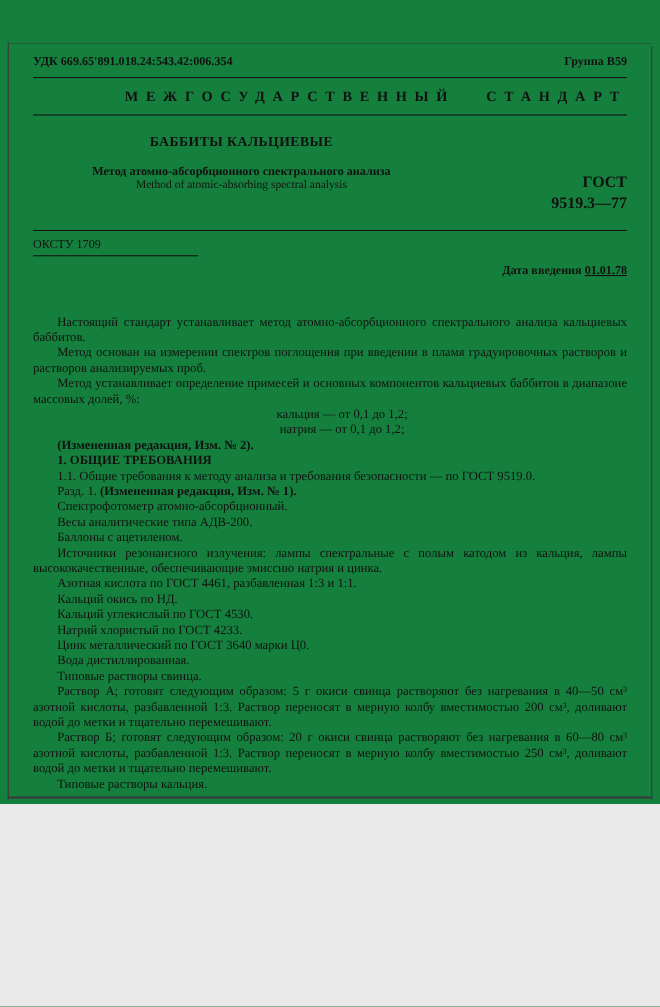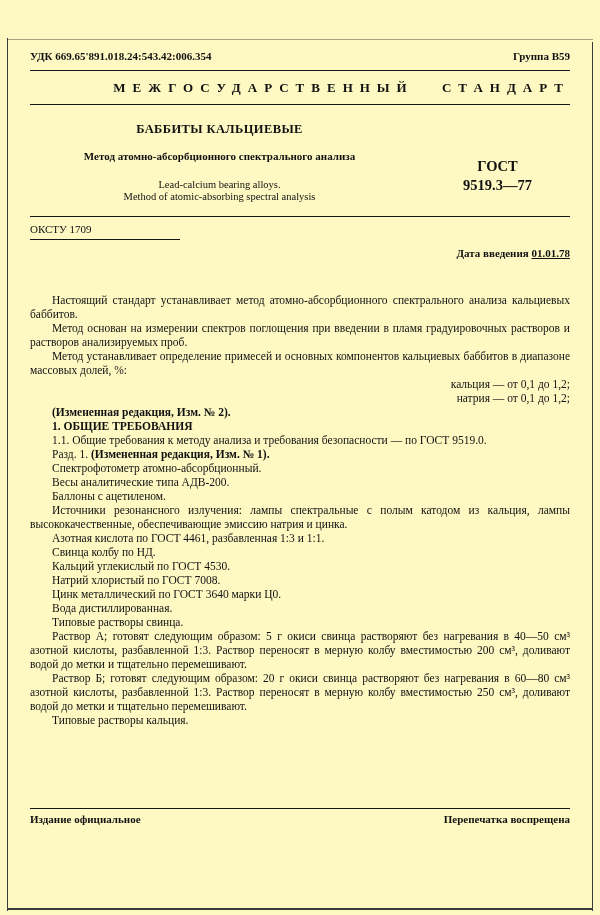--- a/index.html
+++ b/index.html
@@ -1,20 +1,20 @@
 <!DOCTYPE html>
 <html><head>
 <meta charset="utf-8">
 <style>
   * { margin:0; padding:0; box-sizing:border-box; }
   html,body { background:#e9e9e9; }
   .page {
     position:relative;
-    width:600px; height:915px;
-    background:#fef9c3;
+    width:600px; height:731px;
+    background:#15803d;
     font-family:"Liberation Serif", serif;
     color:#111;
     overflow:hidden;
     margin:0 auto;
   }
   
   .scan-edge { position:absolute; background:#3a3a3a; }
   .edge-left   { left:7px;  top:38px; bottom:4px; width:1px; }
   .edge-right  { right:7px; top:42px; bottom:4px; width:1px; }
   .edge-bottom { left:7px;  right:7px; bottom:5px; height:2px; }
@@ -37,38 +37,38 @@
   }
   .rule-2 { margin-top:8px; }
 
   .title-area { display:flex;gap:16px; }
   .title-left { flex:1; text-align:center; }
   .title-main { font-weight:bold; font-size:12.5px; margin-top:17px; letter-spacing:.4px; }
   .title-sub  { font-weight:bold; font-size:11px;  margin-top:13px; }
   .title-en1  { font-size:10.5px; margin-top:17px; }
   .title-en2  { font-size:10.5px; margin-top:1px; }
   .gost-box {
-    width:145px; text-align:center;
+    width:145px; text-align:right;
     font-weight:bold; font-size:14.5px; line-height:19px;
     margin-top:52px;
   }
   .rule-3 { margin-top:14px; }
 
   .okstu { margin-top:6px; font-size:11px; }
   .short-rule { width:150px; height:1px; background:#151515; margin-top:4px; }
   .date-row { margin-top:7px; text-align:right; font-size:11px; font-weight:bold; }
   .date-value { text-decoration:underline; }
 
   .body {
     margin-top:34px;
     font-size:11.5px; line-height:14px;
     text-align:justify;
   }
   .body p { margin:0; text-indent:22px; }
-  .body p.range { text-align:right; }
+  .body p.range { text-align:center; }
   .bold { font-weight:bold; }
   .heading {
     font-weight:bold; font-size:11.5px;
     margin-top:16px; margin-bottom:14px; text-indent:0;
   }
 
   .footer { position:absolute; left:30px; right:30px; top:808px; }
   .footer-rule { height:1px; background:#151515; }
   .footer-row {
     display:flex; justify-content:space-between;
@@ -95,21 +95,20 @@
     <div class="rule rule-1"></div>
 
     <div class="standard-line">МЕЖГОСУДАРСТВЕННЫЙ СТАНДАРТ</div>
 
     <div class="rule rule-2"></div>
 
     <div class="title-area">
       <div class="title-left">
         <div class="title-main">БАББИТЫ КАЛЬЦИЕВЫЕ</div>
         <div class="title-sub">Метод атомно-абсорбционного спектрального анализа</div>
-        <div class="title-en1">Lead-calcium bearing alloys.</div>
         <div class="title-en2">Method of atomic-absorbing spectral analysis</div>
       </div>
       <div class="gost-box">
         <div>ГОСТ</div>
         <div>9519.3—77</div>
       </div>
     </div>
 
     <div class="rule rule-3"></div>
 
@@ -132,23 +131,23 @@
 
       <p class="heading">1. ОБЩИЕ ТРЕБОВАНИЯ</p>
       <p>1.1. Общие требования к методу анализа и требования безопасности — по ГОСТ 9519.0.</p>
       <p><span>Разд. 1. </span><span class="bold">(Измененная редакция, Изм. № 1).</span></p>
 
       <p>Спектрофотометр атомно-абсорбционный.</p>
       <p>Весы аналитические типа АДВ-200.</p>
       <p>Баллоны с ацетиленом.</p>
       <p>Источники резонансного излучения: лампы спектральные с полым катодом из кальция, лампы высококачественные, обеспечивающие эмиссию натрия и цинка.</p>
       <p>Азотная кислота по ГОСТ 4461, разбавленная 1:3 и 1:1.</p>
-      <p>Свинца колбу по НД.</p>
+      <p>Кальций окись по НД.</p>
       <p>Кальций углекислый по ГОСТ 4530.</p>
-      <p>Натрий хлористый по ГОСТ 7008.</p>
+      <p>Натрий хлористый по ГОСТ 4233.</p>
       <p>Цинк металлический по ГОСТ 3640 марки Ц0.</p>
       <p>Вода дистиллированная.</p>
       <p>Типовые растворы свинца.</p>
       <p>Раствор А; готовят следующим образом: 5 г окиси свинца растворяют без нагревания в 40—50 см³ азотной кислоты, разбавленной 1:3. Раствор переносят в мерную колбу вместимостью 200 см³, доливают водой до метки и тщательно перемешивают.</p>
       <p>Раствор Б; готовят следующим образом: 20 г окиси свинца растворяют без нагревания в 60—80 см³ азотной кислоты, разбавленной 1:3. Раствор переносят в мерную колбу вместимостью 250 см³, доливают водой до метки и тщательно перемешивают.</p>
       <p>Типовые растворы кальция.</p>
     </div>
   </div>
 
   <div class="footer">

